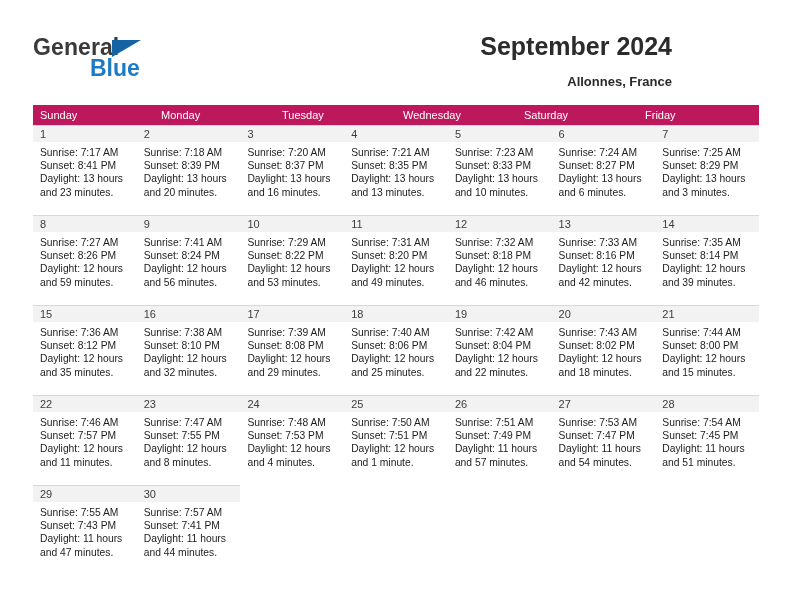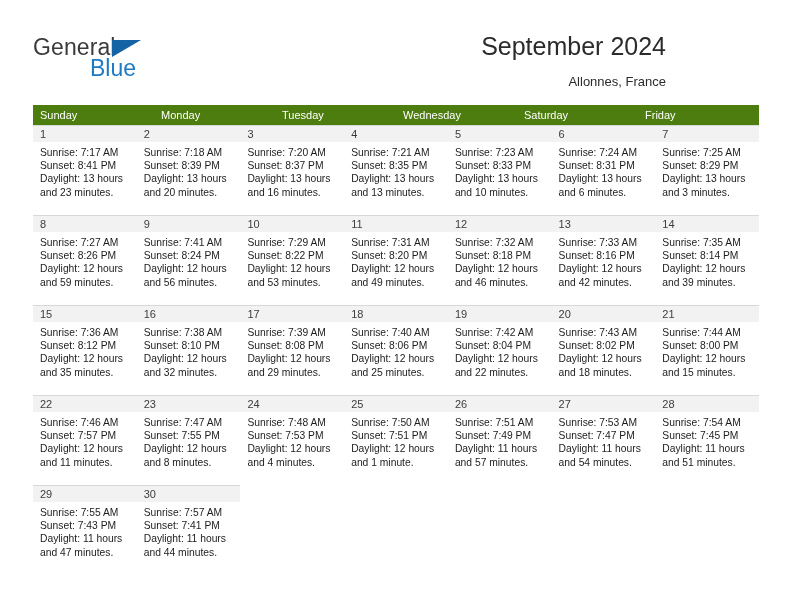--- a/index.html
+++ b/index.html
@@ -23,20 +23,21 @@
     box-sizing: border-box;
   }
 
   
   .header {
     position: absolute;
     left: 0;
     top: 0;
     width: 708px;
     height: 96px;
+    font-weight: bold;
   }
 
   .logo {
     position: absolute;
     left: 33px;
     top: 34px;
     width: 200px;
     height: 52px;
   }
   .logo-general {
@@ -63,21 +64,21 @@
     left: 79px;
     top: 6px;
     width: 0;
     height: 0;
     border-left: 29px solid #1464a5;
     border-bottom: 17px solid transparent;
   }
 
   .title-block {
     position: absolute;
-    right: 42px;
+    right: 36px;
     top: 30px;
     text-align: right;
   }
   .cal-title {
     font-size: 25px;
     color: #2b2b2b;
     line-height: 32px;
     white-space: nowrap;
     font-family: "Liberation Sans", sans-serif;
   }
@@ -173,21 +174,21 @@
 
     <div class="title-block">
       <div class="cal-title">September 2024</div>
       <div class="cal-subtitle">Allonnes, France</div>
     </div>
 
   </div>
 
   <div class="calendar">
 
-    <div class="weekday-row" style="background: #4d7c0f;">
+    <div class="weekday-row" style="background: #be185d;">
       <div class="weekday">Sunday</div>
       <div class="weekday">Monday</div>
       <div class="weekday">Tuesday</div>
       <div class="weekday">Wednesday</div>
       <div class="weekday">Saturday</div>
       <div class="weekday">Friday</div>
     </div>
 
     <div id="weeks-container">
         <div class="week-row">
@@ -245,21 +246,21 @@
               <div class="day-line">Daylight: 13 hours</div>
               <div class="day-line">and 10 minutes.</div>
             </div>
           </div>
           <div class="day-cell">
             <div class="num-band">
               <span class="day-num">6</span>
             </div>
             <div class="day-body">
               <div class="day-line">Sunrise: 7:24 AM</div>
-              <div class="day-line">Sunset: 8:31 PM</div>
+              <div class="day-line">Sunset: 8:27 PM</div>
               <div class="day-line">Daylight: 13 hours</div>
               <div class="day-line">and 6 minutes.</div>
             </div>
           </div>
           <div class="day-cell">
             <div class="num-band">
               <span class="day-num">7</span>
             </div>
             <div class="day-body">
               <div class="day-line">Sunrise: 7:25 AM</div>

